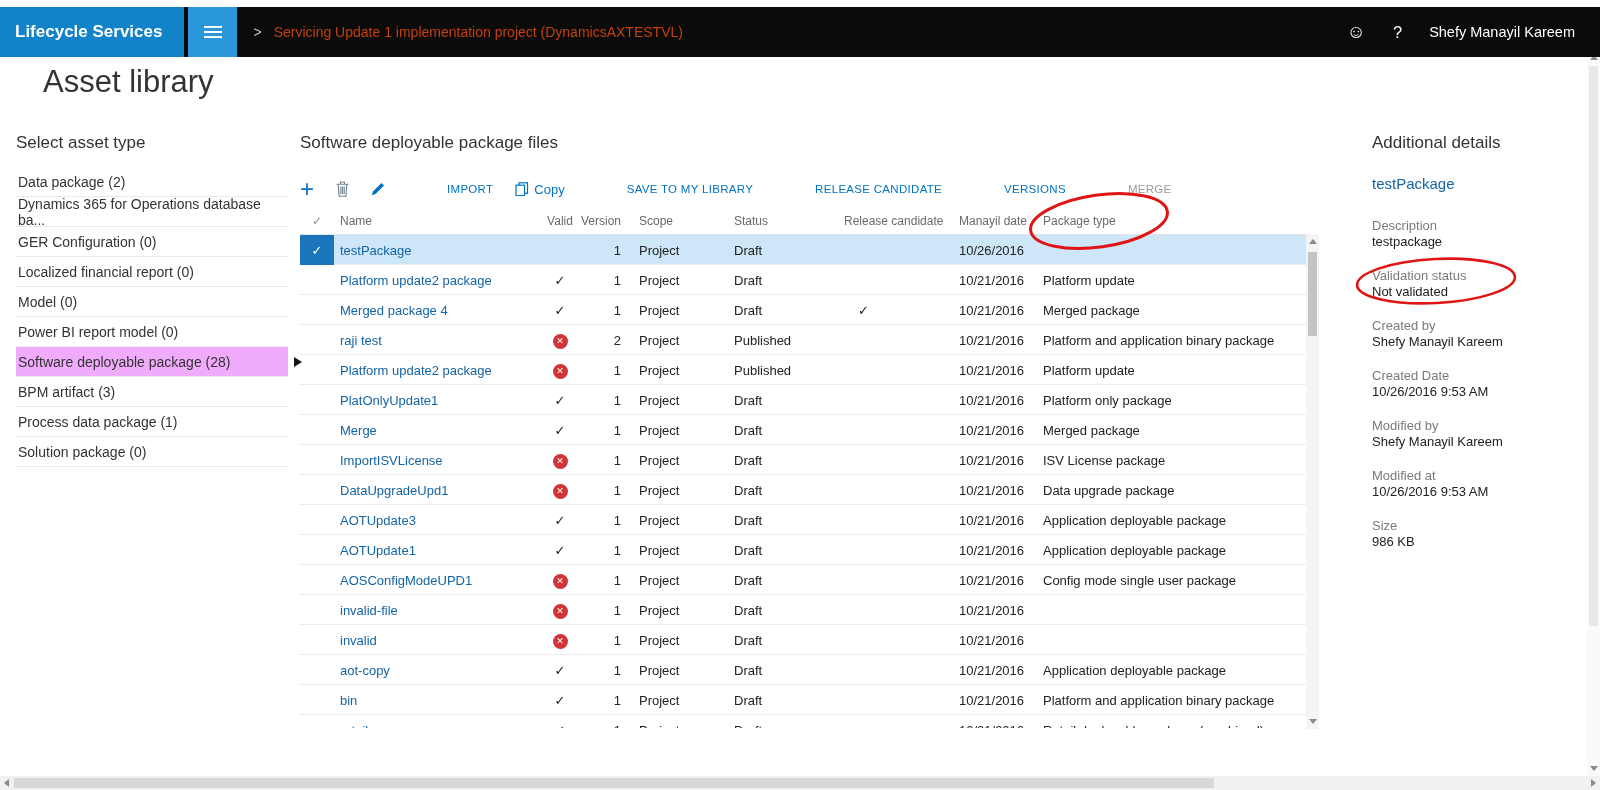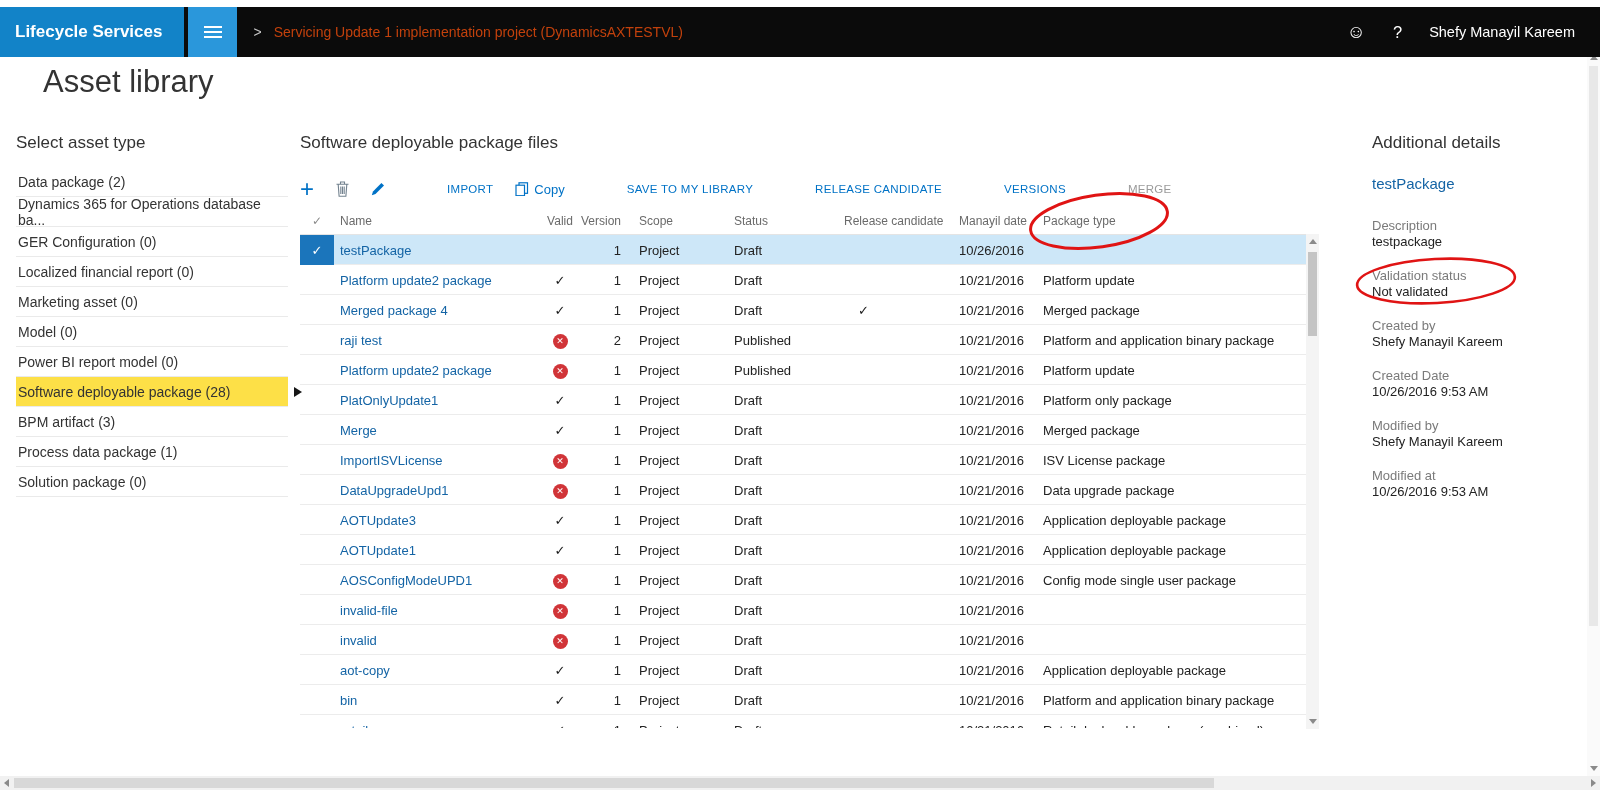--- a/index.html
+++ b/index.html
@@ -22,21 +22,21 @@
   .help-q { font-size:16.5px; cursor:pointer; }
   .user-name { font-size:14.5px; cursor:pointer; }
 
   .page-title { position:absolute; left:27px; top:64px; font-size:31px; font-weight:300; color:#333;margin-left:16px; }
 
   
   .sidebar { position:absolute; left:16px; top:133px; width:272px; }
   .sb-title { font-size:17px; color:#333; font-weight:400; margin-bottom:14px; }
   .sb-item { position:relative; height:30px; display:flex; align-items:center; padding-left:2px;
              font-size:14px; color:#333; border-bottom:1px solid #EAEAEA; cursor:pointer; }
-  .sb-item.selected { background:#fde047; }
+  .sb-item.selected { background:#f0abfc; }
   .sel-arrow { position:absolute; right:-14px; width:0; height:0; border-top:5px solid transparent;
                border-bottom:5px solid transparent; border-left:8px solid #161616; }
 
   
   .main { position:absolute; left:300px; top:133px; width:1006px; }
   .main-title { font-size:17px; color:#333; font-weight:400; }
   .toolbar { margin-top:25px; display:flex; align-items:center; gap:22px; height:22px; }
   .tb-plus { color:#0072C6; font-size:24px; line-height:20px; cursor:pointer; }
   .tb-icon { display:flex; align-items:center; cursor:pointer; }
   .tb-label { color:#0072C6; font-size:11.5px; letter-spacing:.3px; cursor:pointer;margin-left:40px; }
@@ -122,24 +122,20 @@
     <div class="sb-item">
       <span>Dynamics 365 for Operations database ba...</span>
 
     </div>
     <div class="sb-item">
       <span>GER Configuration (0)</span>
 
     </div>
     <div class="sb-item">
       <span>Localized financial report (0)</span>
-
-    </div>
-    <div class="sb-item">
-      <span>Marketing asset (0)</span>
 
     </div>
     <div class="sb-item">
       <span>Model (0)</span>
 
     </div>
     <div class="sb-item">
       <span>Power BI report model (0)</span>
 
     </div>
@@ -421,20 +417,24 @@
       <div class="dvalue">10/26/2016 9:53 AM</div>
     </div>
     <div class="dfield">
       <div class="dlabel">Modified by</div>
       <div class="dvalue">Shefy Manayil Kareem</div>
     </div>
     <div class="dfield">
       <div class="dlabel">Modified at</div>
       <div class="dvalue">10/26/2016 9:53 AM</div>
     </div>
+    <div class="dfield">
+      <div class="dlabel">Size</div>
+      <div class="dvalue">986 KB</div>
+    </div>
     </div>
 </div>
 
 <div class="annot" style="left:1024px; top:190px;">
   <svg width="150" height="62" viewBox="0 0 150 62">
     <ellipse cx="75" cy="31" rx="69" ry="26" transform="rotate(-8 75 31)" fill="none" stroke-width="3" stroke-linecap="round" stroke="#E01414"></ellipse>
   </svg>
 </div>
 <div class="annot" style="left:1352px; top:255px;">
   <svg width="168" height="52" viewBox="0 0 168 52">

